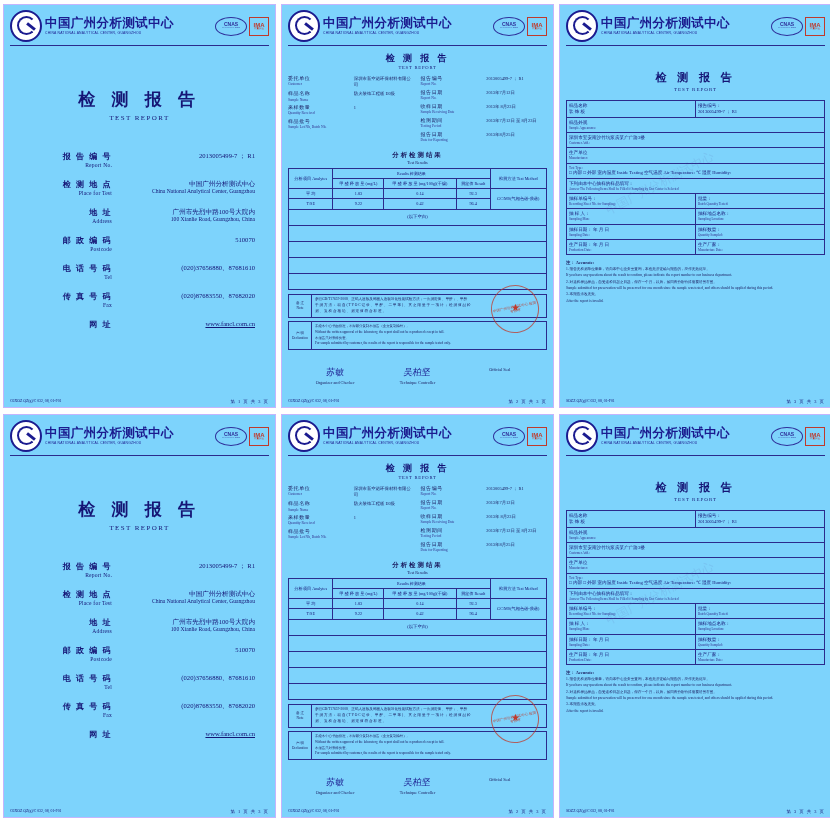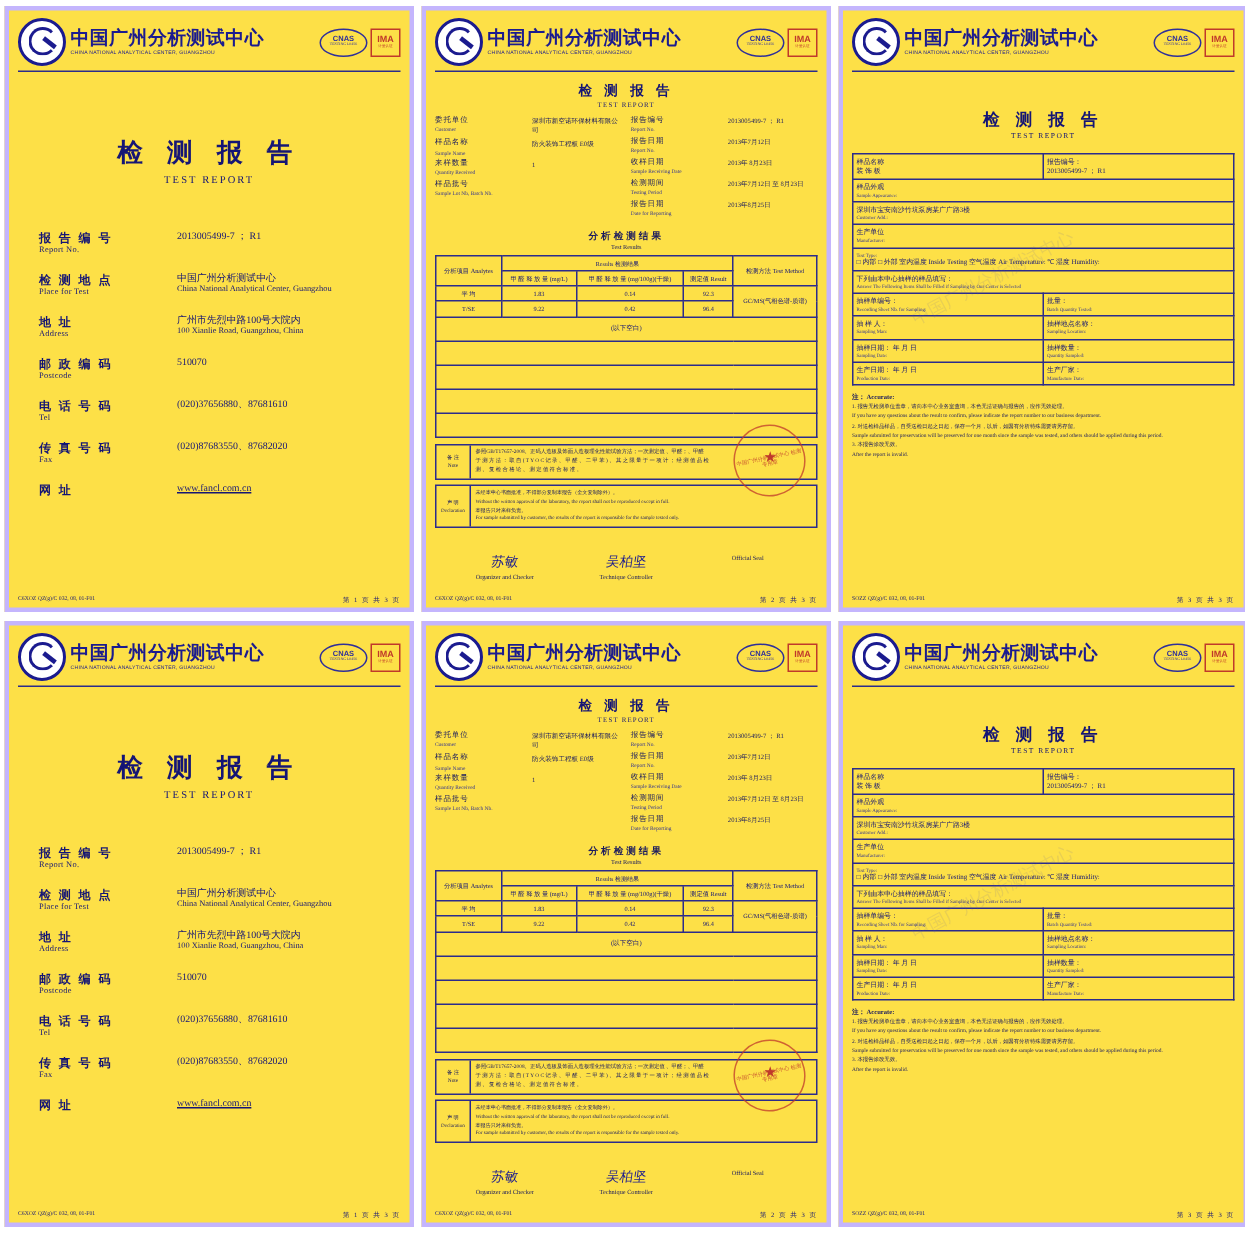--- a/index.html
+++ b/index.html
@@ -15,22 +15,22 @@
     width:830px;height:833px;
     display:grid;
     grid-template-columns:273px 273px 273px;
     grid-template-rows:404px 404px;
     gap:6px 5px;
     padding:4px 3px;
     box-sizing:border-box;
   }
   .page{
     position:relative;
-    background:#fde047;
-    border:3px solid #c4b5fd;
+    background:#7dd3fc;
+    border:1px solid #c4b5fd;
     box-sizing:border-box;
     overflow:hidden;
     padding:4px 6px 2px 6px;
   }
   
   .hdr{
     display:flex;align-items:center;
     gap:3px;
     height:34px;
     border-bottom:1px solid #2b2b8c;
@@ -99,21 +99,21 @@
     text-align:center;
     margin-top:42px;
   }
   .cover-title .cn{
     font-size:17px;font-weight:bold;letter-spacing:6px;color:#151575;
   }
   .cover-title .en{
     font-size:7px;letter-spacing:1.4px;color:#151575;margin-top:3px;
     font-family:"Liberation Serif", serif;
   }
-  .field-list{margin-top:30px;padding:0 14px;}
+  .field-list{margin-top:30px;padding:0 14px;text-align:right;}
   .field{
     display:flex;
     margin-bottom:11px;
     font-size:7px;
     line-height:1.25;
   }
   .f-lab{flex:0 0 88px;}
   .f-lab .cn{font-size:8px;font-weight:bold;letter-spacing:1.6px;display:block;color:#151575;}
   .f-lab .en{font-size:5.6px;display:block;color:#151575;letter-spacing:0.2px;}
   .f-val{flex:1 1 auto;padding-left:4px;}

